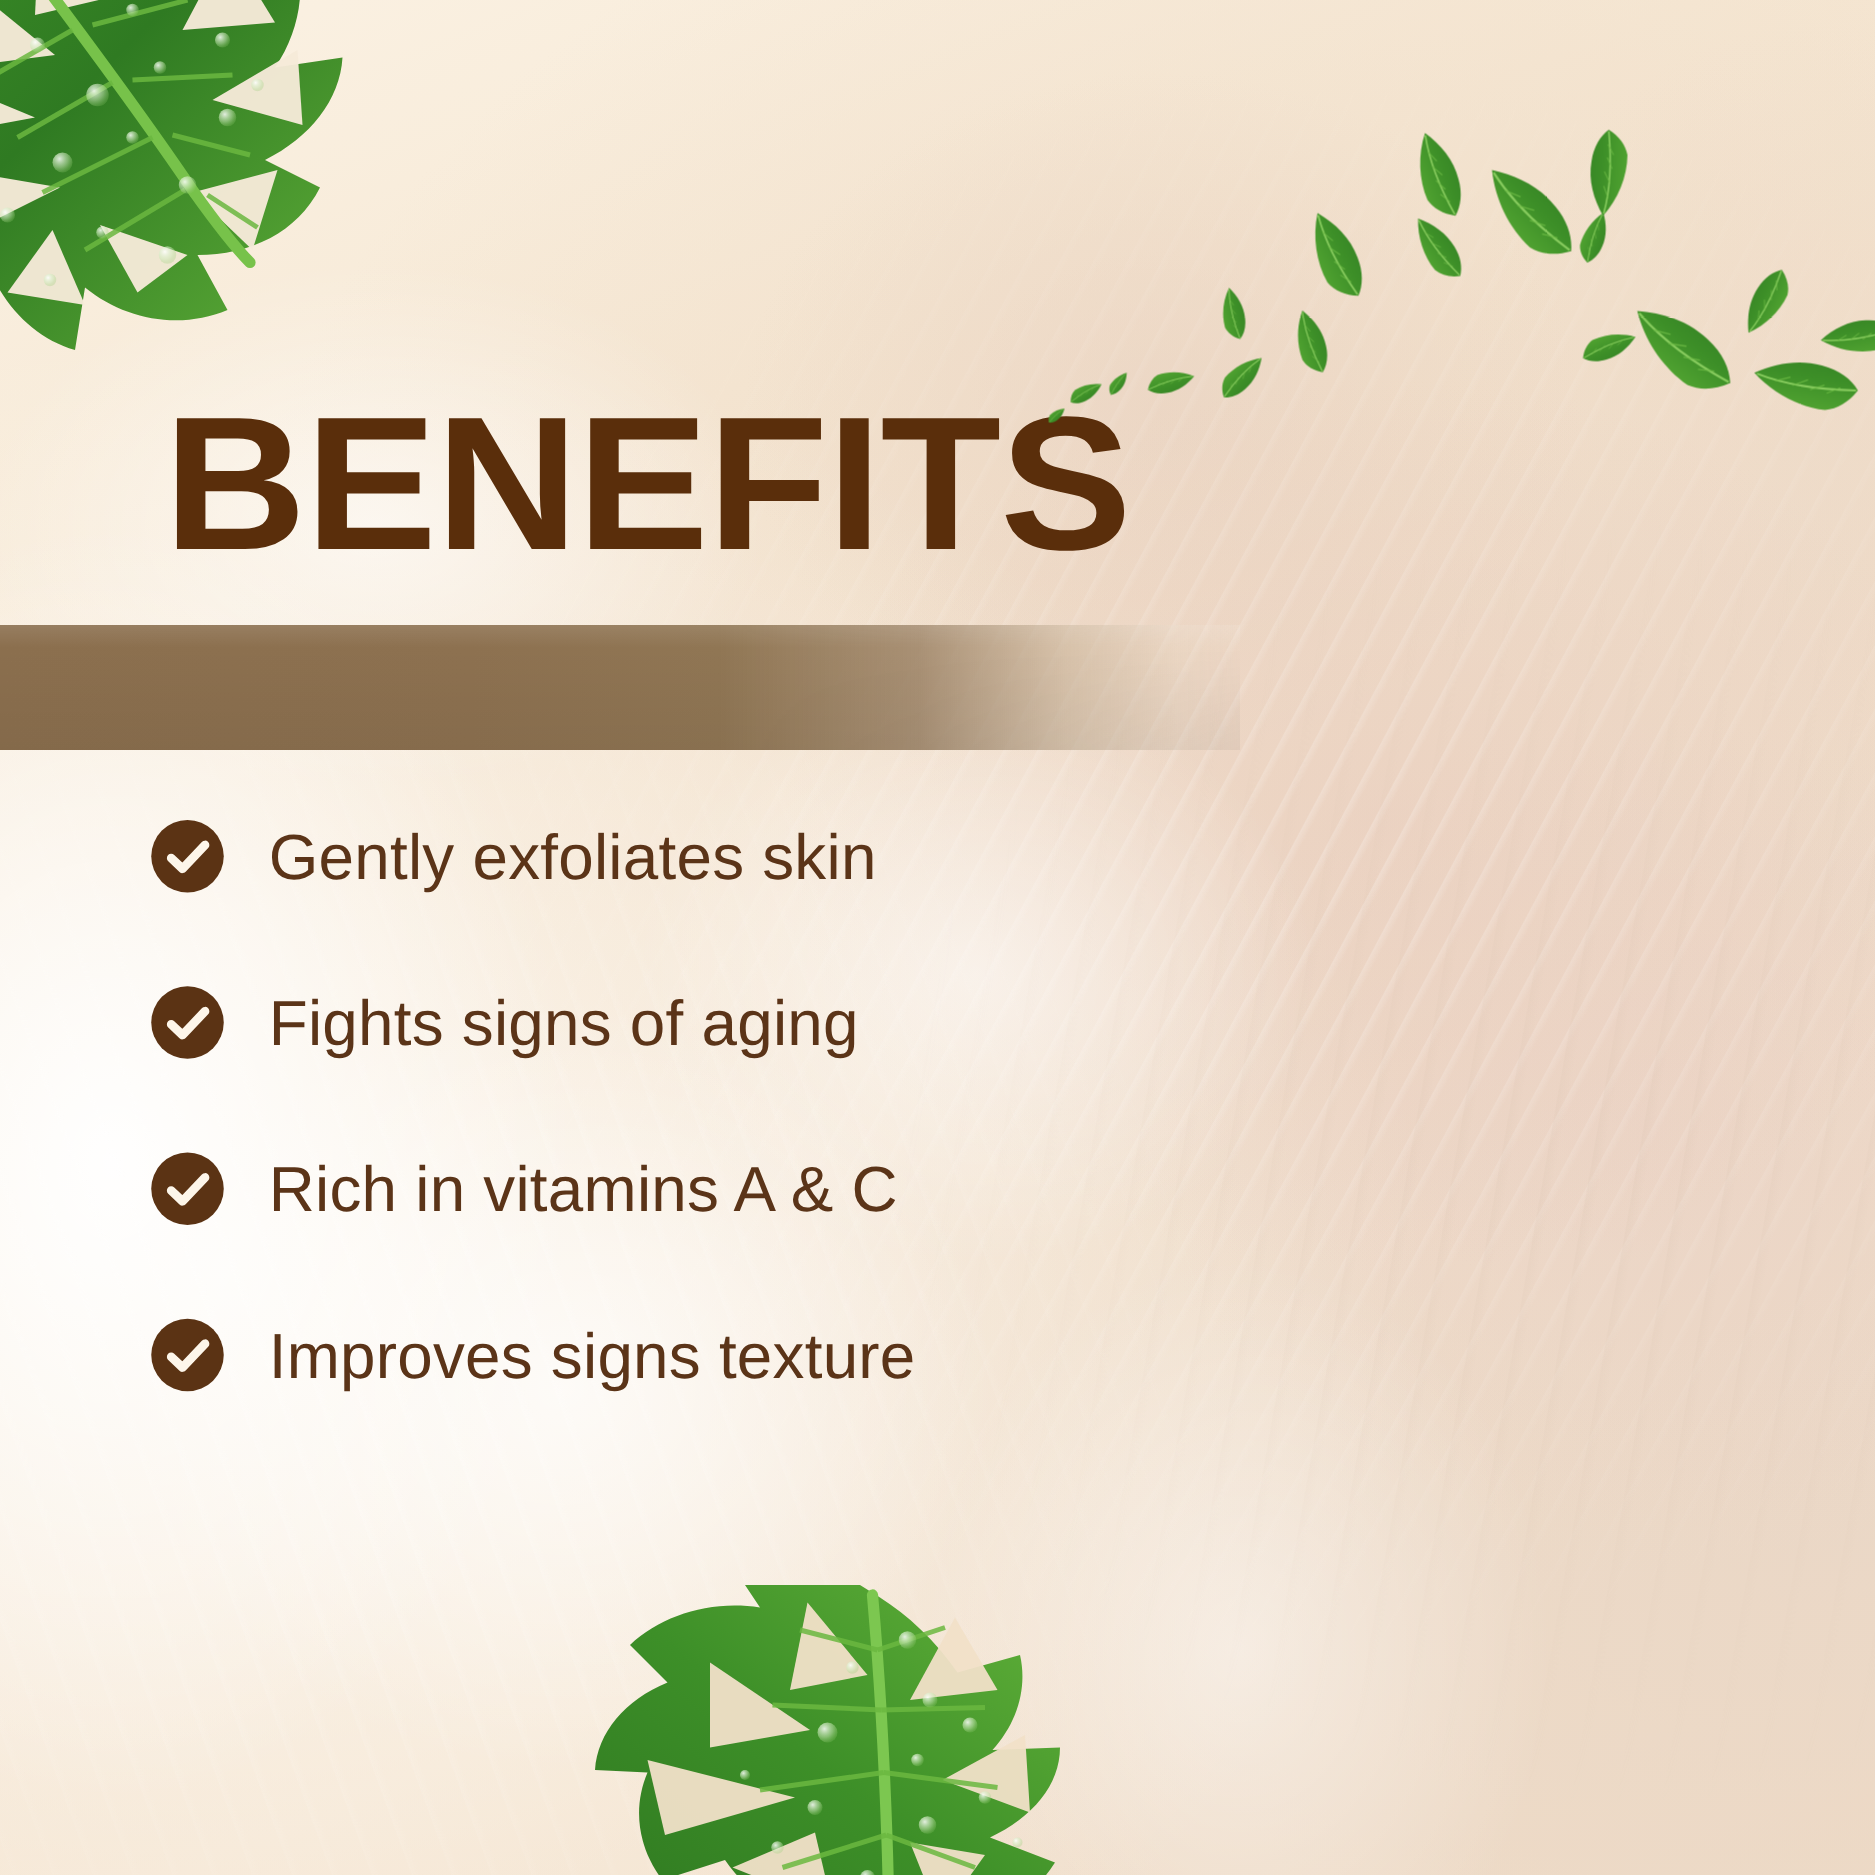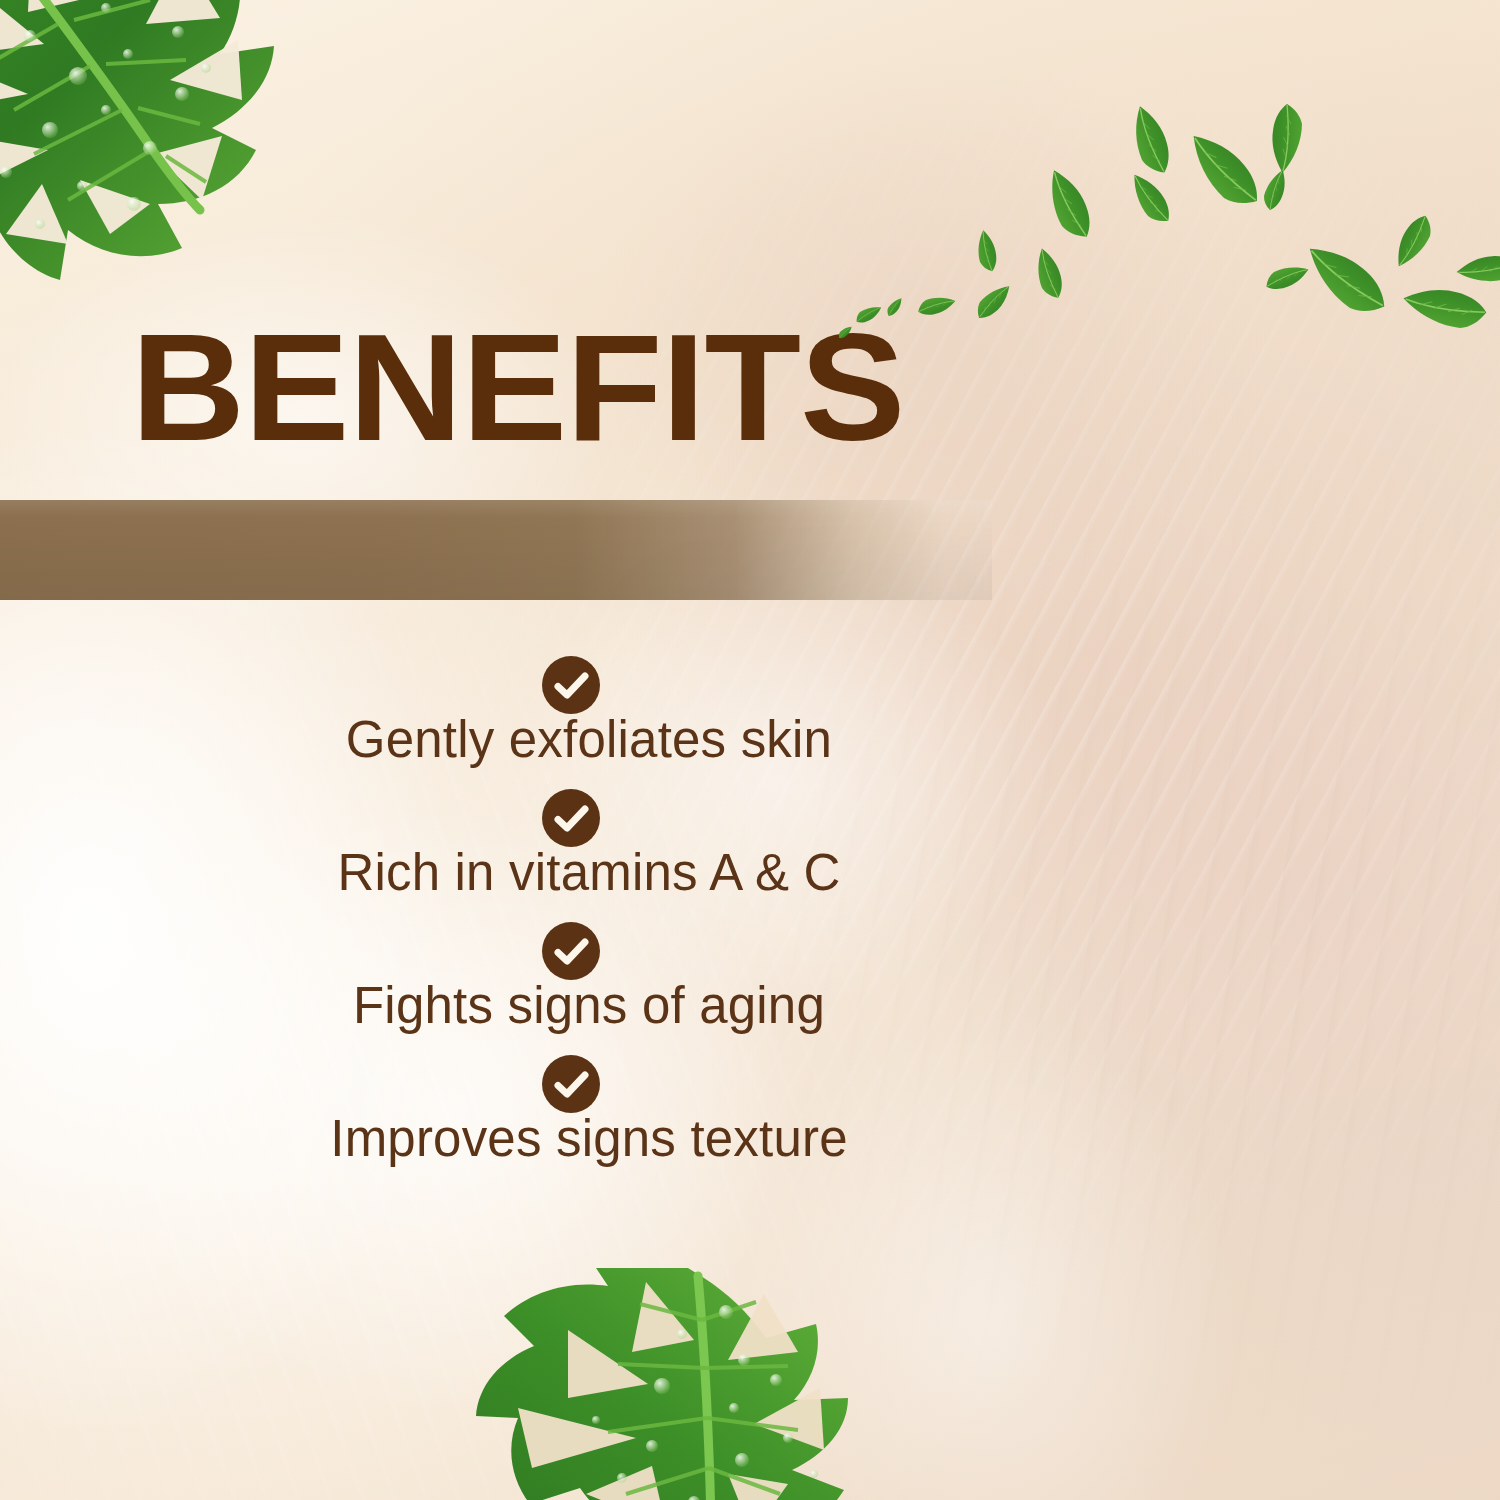--- a/index.html
+++ b/index.html
@@ -97,21 +97,21 @@
   }
   .divider-hi{
     position:absolute;left:0;top:500px;width:992px;height:100px;
     background:linear-gradient(180deg, rgba(255,255,255,.10) 0%, rgba(255,255,255,0) 18%, rgba(0,0,0,.05) 100%);
   }
 
   
   .benefits{position:absolute;left:121px;top:656px;width:900px;}
   .benefit-row{
     display:flex;align-items:center;
-    height:58px;margin-bottom:75px;flex-direction:column;
+    height:58px;margin-bottom:75px;
   }
   .benefit-row:last-child{margin-bottom:0;}
   .check-badge{
     flex:0 0 auto;width:58px;height:58px;border-radius:50%;
     background:#5b3314;
     display:flex;align-items:center;justify-content:center;
   }
   .check-badge svg{display:block;}
   .benefit-text{
     margin-left:36px;
@@ -226,30 +226,30 @@
       </span>
       <span class="benefit-text">Gently exfoliates skin</span>
     </div>
 
     <div class="benefit-row">
       <span class="check-badge">
         <svg viewBox="0 0 58 58" width="58" height="58" aria-hidden="true">
           <path d="M16 30.5 L25 39 L43 20" stroke="#fdf6ea" stroke-width="7" fill="none" stroke-linecap="round" stroke-linejoin="round"></path>
         </svg>
       </span>
-      <span class="benefit-text">Rich in vitamins A &amp; C</span>
+      <span class="benefit-text">Fights signs of aging</span>
     </div>
 
     <div class="benefit-row">
       <span class="check-badge">
         <svg viewBox="0 0 58 58" width="58" height="58" aria-hidden="true">
           <path d="M16 30.5 L25 39 L43 20" stroke="#fdf6ea" stroke-width="7" fill="none" stroke-linecap="round" stroke-linejoin="round"></path>
         </svg>
       </span>
-      <span class="benefit-text">Fights signs of aging</span>
+      <span class="benefit-text">Rich in vitamins A &amp; C</span>
     </div>
 
     <div class="benefit-row">
       <span class="check-badge">
         <svg viewBox="0 0 58 58" width="58" height="58" aria-hidden="true">
           <path d="M16 30.5 L25 39 L43 20" stroke="#fdf6ea" stroke-width="7" fill="none" stroke-linecap="round" stroke-linejoin="round"></path>
         </svg>
       </span>
       <span class="benefit-text">Improves signs texture</span>
     </div>

